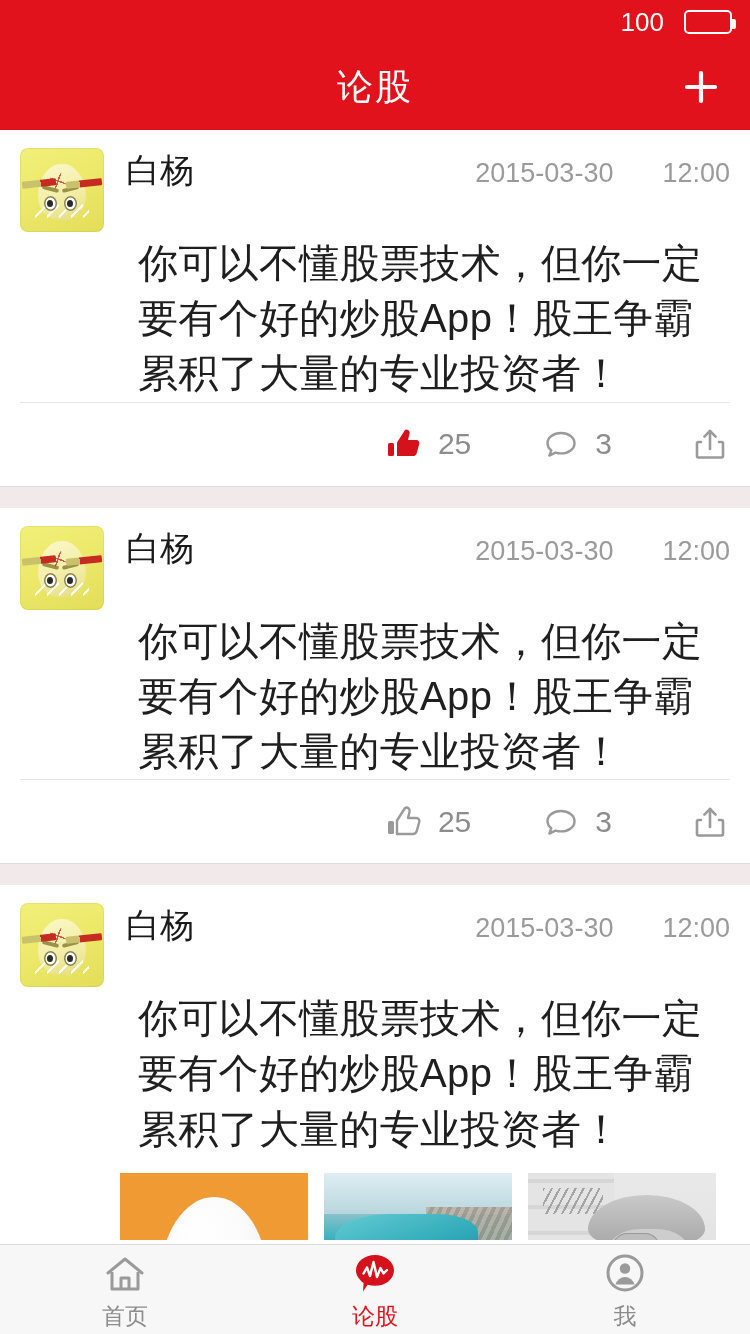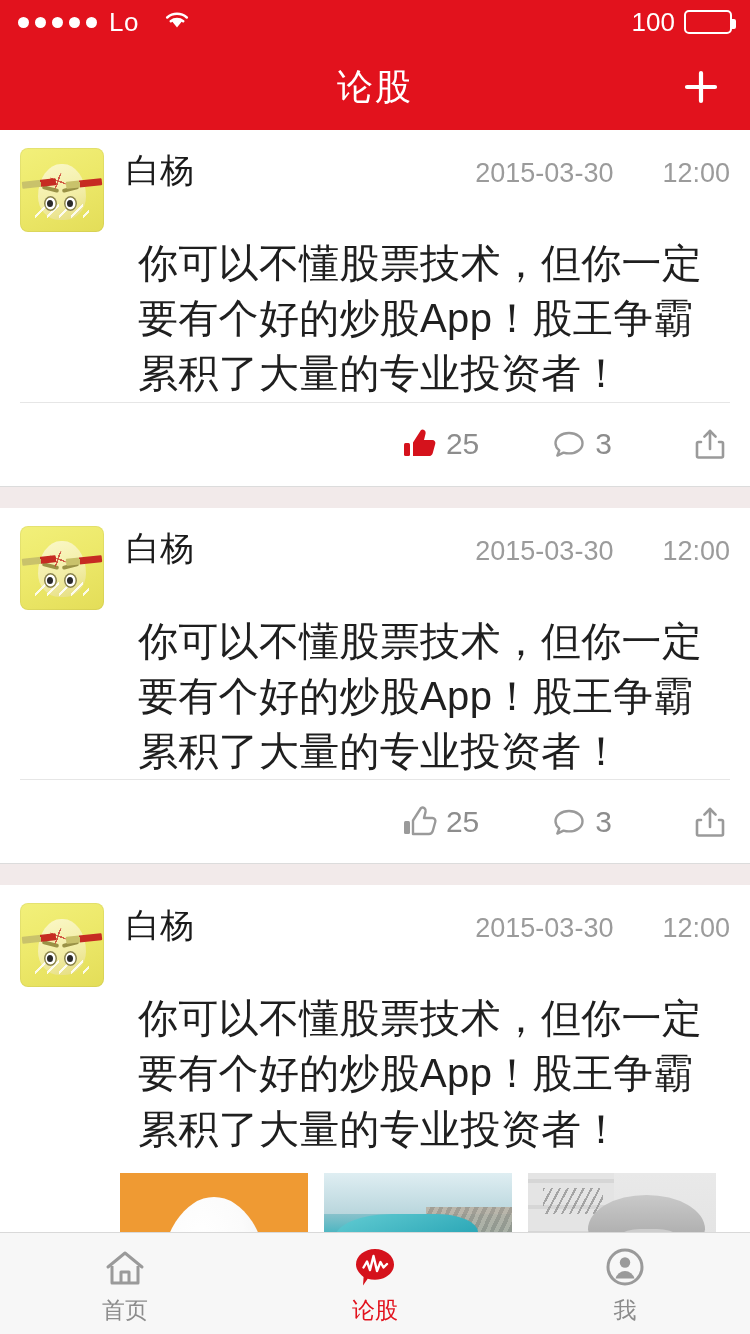--- a/index.html
+++ b/index.html
@@ -19,21 +19,21 @@
   }
   .sb-left{ display:flex; align-items:center; gap:10px; }
   .dots{ display:flex; gap:6px; align-items:center; }
   .dots i{ width:11px; height:11px; border-radius:50%; background:#fff; display:block; }
   .carrier{ font-size:26px; letter-spacing:.5px; margin-left:2px; }
   .wifi{ margin-left:12px; display:block; }
   .sb-time{
     position:absolute; left:0; right:0; text-align:center;
     font-size:26px; pointer-events:none;
   }
-  .sb-right{ margin-left:auto; display:flex; align-items:center; gap:9px; }
+  .sb-right{ margin-left:auto; display:flex; align-items:center; gap:20px; }
   .batt-num{ font-size:26px; }
   .batt{
     width:48px; height:24px; border:2px solid #fff; border-radius:5px;
     padding:2px; position:relative;
   }
   .batt::after{
     content:""; position:absolute; right:-6px; top:7px;
     width:4px; height:10px; background:#fff; border-radius:0 2px 2px 0;
   }
   .batt .fill{ height:100%; background:#fff; border-radius:2px; }
@@ -169,61 +169,44 @@
     box-shadow:inset 0 0 0 1px #9a9a9a; }
   .th-sketch .torso{ position:absolute; right:2%; bottom:0; width:74%; height:40%;
     background:linear-gradient(180deg,#c4c4c4 0%,#b2b2b2 100%);
     border-radius:30% 18% 0 0/40% 25% 0 0; }
 
   .actions{
     margin:0 20px; border-top:1px solid #E6E6E6;
     height:84px; display:flex; align-items:center; justify-content:flex-end;
     gap:0;
   }
-  .act{ display:flex; align-items:center; gap:6px; }
+  .act{ display:flex; align-items:center; gap:14px; }
   .act.like{ margin-right:70px; }
   .act.comment{ margin-right:78px; }
   .act .cnt{ font-size:30px; color:#8d8d8d; }
   .act.like.liked .cnt{ color:#8d8d8d; }
 
   
   .tabbar{
-    position:absolute; left:0; right:0; bottom:0; height:102px;
+    position:absolute; left:0; right:0; bottom:0; height:90px;
     background:#F7F7F7; border-top:1px solid #D9D9D9;
     display:flex;
   }
   .tab{
     flex:1; display:flex; flex-direction:column; align-items:center;
     justify-content:center; gap:6px; padding-top:4px;
   }
   .tab .lbl{ font-size:23px; color:#8c8c8c; }
   .tab.active .lbl{ color:#E2121D; }
   .tab .ico{ height:44px; display:flex; align-items:flex-end; }
 </style>
 </head>
 <body>
 
 <div class="statusbar">
-  <div class="sb-left">
-    <span class="dots">
-      <i></i>
-        <i></i>
-        <i></i>
-        <i></i>
-        <i></i>
-    </span>
-    <span class="carrier">Lo</span>
-    <span class="wifi">
-      <svg width="32" height="24" viewBox="0 0 32 24">
-        <path d="M16 20.5 l5-6.2 a7.6 7.6 0 0 0 -10 0 z" fill="#fff"></path>
-        <path d="M6.2 10.4 a15 15 0 0 1 19.6 0" stroke="#fff" stroke-width="2.6" fill="none" stroke-linecap="round"></path>
-        <path d="M9.8 14.2 a10 10 0 0 1 12.4 0" stroke="#fff" stroke-width="2.6" fill="none" stroke-linecap="round"></path>
-      </svg>
-    </span>
-  </div>
   <div class="sb-right">
     <span class="batt-num">100</span>
     <span class="batt"><span class="fill"></span></span>
   </div>
 </div>
 
 <div class="navbar">
   <div class="nav-title">论股</div>
   <div class="nav-add">
     <svg width="44" height="44" viewBox="0 0 44 44">

